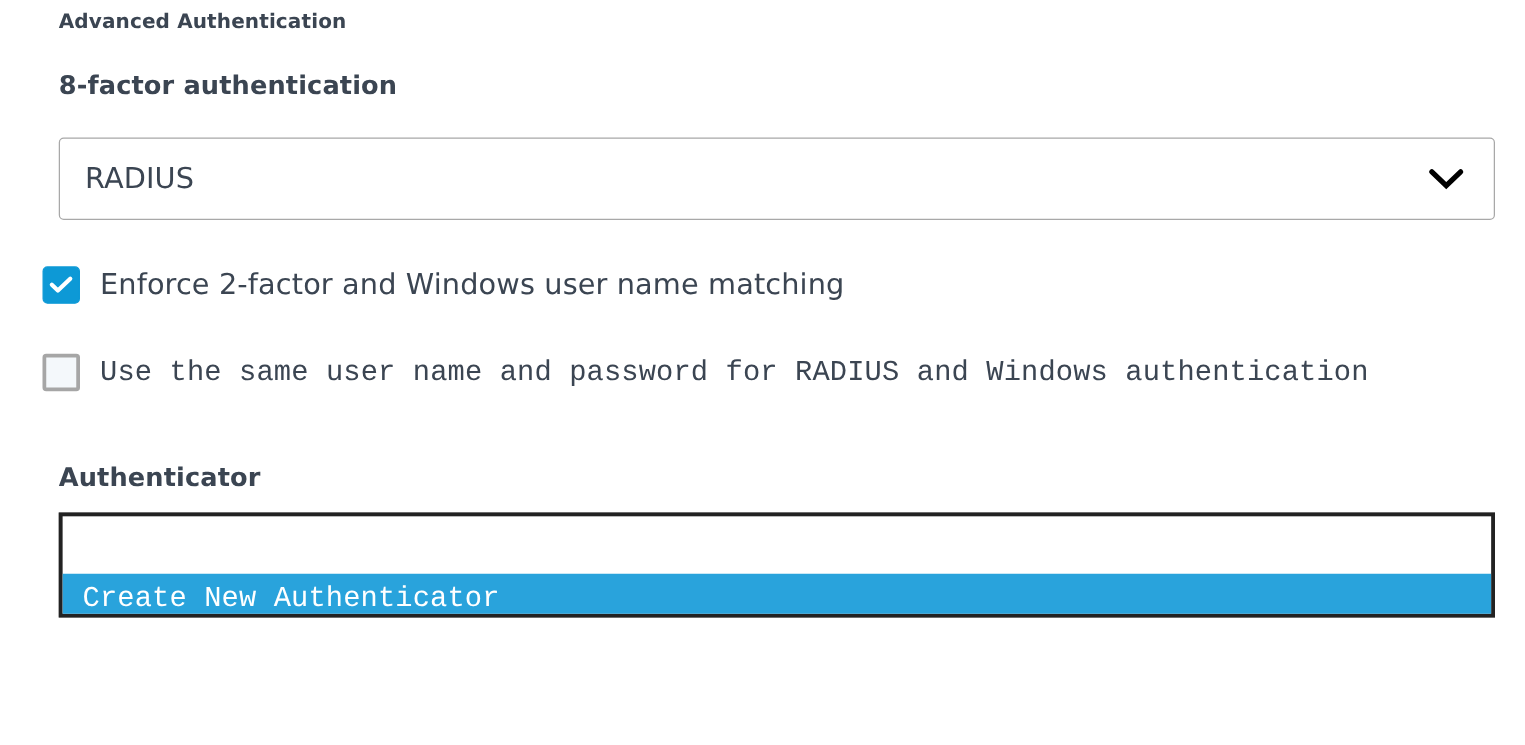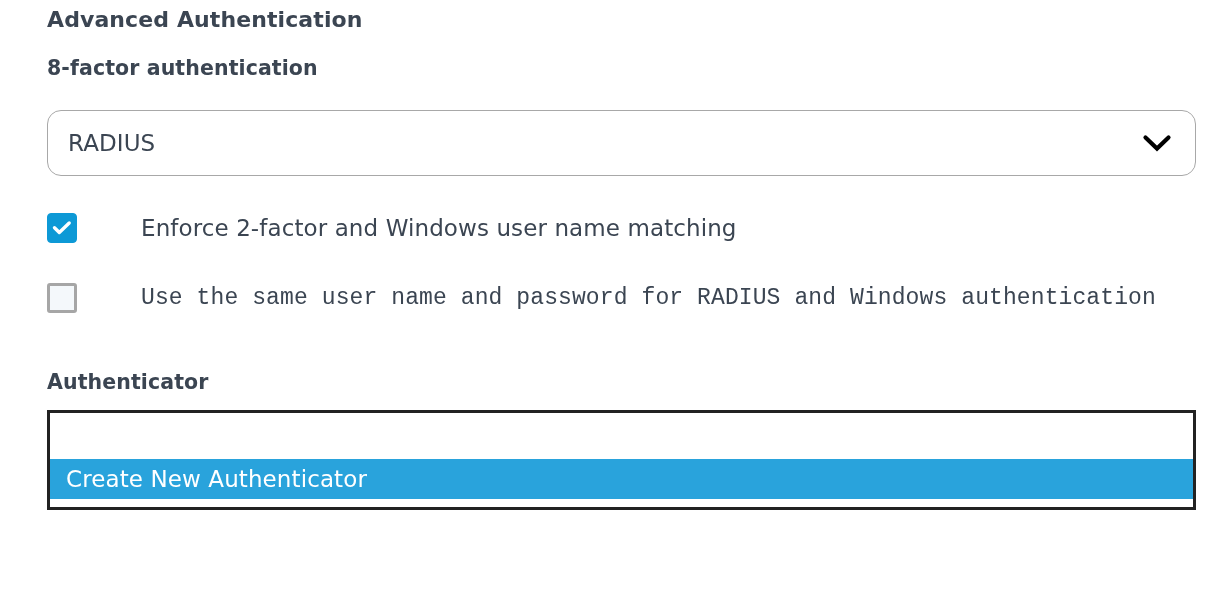--- a/index.html
+++ b/index.html
@@ -24,21 +24,21 @@
     width: 1220px;
     height: 596px;
     background: #ffffff;
   }
 
   
   .section-title {
     position: absolute;
     left: 47px;
     top: 7px;
-    font-size: 22px;
+    font-size: 16px;
     font-weight: bold;
     color: #3b4552;
     letter-spacing: 0.1px;
     white-space: nowrap;
   }
   .field-label {
     position: absolute;
     left: 47px;
     font-size: 20.5px;
     font-weight: bold;
@@ -51,21 +51,21 @@
 
   
   .select-box {
     position: absolute;
     left: 47px;
     top: 110px;
     width: 1149px;
     height: 66px;
     box-sizing: border-box;
     border: 1px solid #a8a8a8;
-    border-radius: 14px;
+    border-radius: 4px;
     background: #ffffff;
   }
   .select-value {
     position: absolute;
     left: 20px;
     top: 50%;
     transform: translateY(-50%);
     font-size: 23px;
     color: #3b4552;
     white-space: nowrap;
@@ -80,25 +80,24 @@
     height: 32px;
     display: flex;
     align-items: center;
     justify-content: center;
   }
   .select-arrow svg { display: block; }
 
   
   .check-row {
     position: absolute;
-    left: 47px;
+    left: 34px;
     display: flex;
     align-items: center;
     white-space: nowrap;
-    gap: 48px;
   }
   .row-enforce { top: 213px; }
   .row-same-user { top: 283px; font-family: Liberation Mono, monospace; }
 
   .checkbox {
     width: 30px;
     height: 30px;
     box-sizing: border-box;
     flex: 0 0 auto;
     position: relative;
@@ -129,25 +128,26 @@
     letter-spacing: 0.1px;
     line-height: 30px;
   }
 
   
   .dropdown-list {
     position: absolute;
     left: 47px;
     top: 410px;
     width: 1149px;
-    height: 100px;
+    height: 84px;
     box-sizing: border-box;
     border: 3px solid #222222;
     background: #737373;
     overflow: hidden;
+    font-family: Liberation Mono, monospace;
   }
   .dropdown-inner {
     position: absolute;
     left: 0; top: 0; right: 0; bottom: 0;
     background: #ffffff;
   }
   .dd-option {
     height: 40px;
     line-height: 40px;
     padding-left: 16px;

